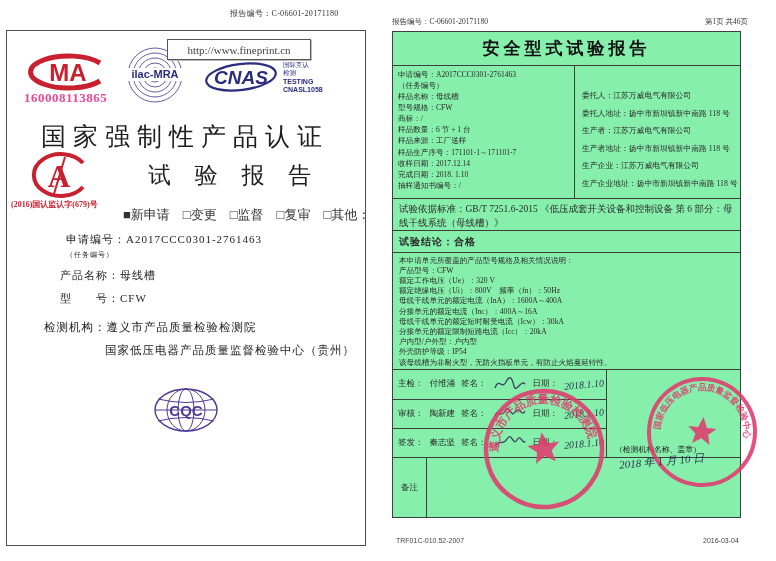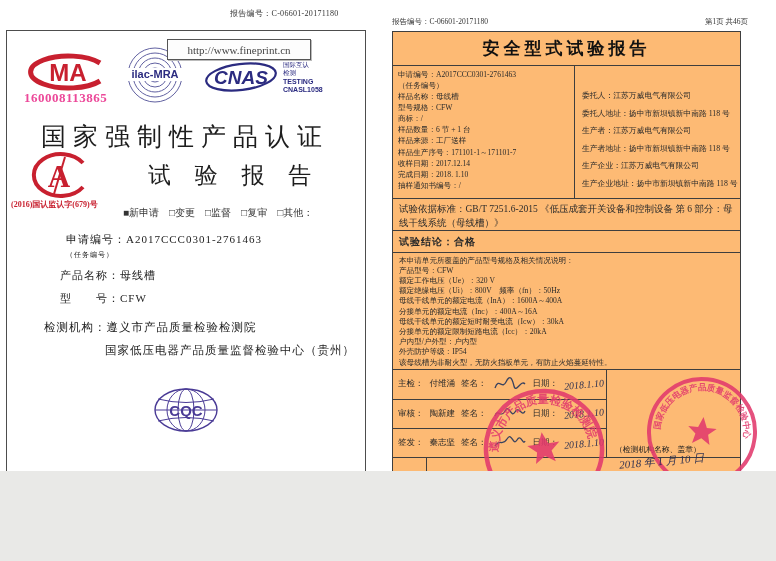--- a/index.html
+++ b/index.html
@@ -1,38 +1,38 @@
 <!DOCTYPE html>
 <html><head>
 <meta charset="utf-8">
 <style>
   html,body{margin:0;padding:0;background:#e9e9e7;}
-  .canvas{position:relative;width:776px;height:471px;background:#ffffff;overflow:hidden;
+  .canvas{position:relative;width:776px;height:561px;background:#ffffff;overflow:hidden;
           font-family:"Liberation Serif","DejaVu Serif",serif;color:#2a2a2a;}
   .abs{position:absolute;}
   
   .page-left{position:absolute;left:0;top:0;width:388px;height:561px;}
   .pl-border{position:absolute;left:6px;top:30px;width:358px;height:514px;border:1.5px solid #4d4d4d;background:#fff;}
   .pl-reportno{position:absolute;left:230px;top:8px;font-size:8px;letter-spacing:.3px;color:#333;}
   .cma-num{position:absolute;left:24px;top:90px;font-size:13px;font-weight:bold;color:#ec4899;letter-spacing:.5px;}
   .cnas-block{position:absolute;left:283px;top:52px;font-size:6.5px;line-height:8.5px;color:#2b2b80;font-family:"Liberation Sans",sans-serif;}
   .cnas-block .b{font-weight:bold;font-size:7px;}
   .watermark{position:absolute;left:167px;top:39px;width:142px;height:19px;background:#fdfdfd;border:1.2px solid #555;
              box-shadow:1px 1px 0 #bbb;display:flex;align-items:center;justify-content:center;
              font-size:11px;color:#444;font-family:Liberation Serif, serif;z-index:5;}
   .cert-title{position:absolute;left:10px;top:120px;width:350px;text-align:center;font-size:25px;letter-spacing:7px;color:#1d1d1d;}
   .cal-caption{position:absolute;left:11px;top:199px;font-size:8px;font-weight:bold;color:#c8202f;}
   .report-title{position:absolute;left:148px;top:160px;font-size:23px;letter-spacing:9px;color:#1d1d1d;}
-  .apply-types{position:absolute;left:123px;top:206px;font-size:10px;color:#333;}
+  .apply-types{position:absolute;left:123px;top:206px;font-size:13px;color:#333;}
   .cov-line{position:absolute;font-size:11px;color:#222;letter-spacing:1px;}
   
   .page-right{position:absolute;left:388px;top:0;width:388px;height:561px;}
   .pr-head-no{position:absolute;left:4px;top:17px;font-size:7.5px;color:#333;}
   .pr-page-info{position:absolute;right:28px;top:17px;font-size:7.5px;color:#333;text-align:center;}
-  .rtable{position:absolute;left:4px;top:31px;width:349px;height:487px;border:1.5px solid #3e3e3e;background:#fdba74;
+  .rtable{position:absolute;left:4px;top:31px;width:349px;height:487px;border:1.5px solid #3e3e3e;background:#86efac;
           display:flex;flex-direction:column;box-sizing:border-box;}
   .row{border-bottom:1px solid #3e3e3e;box-sizing:border-box;}
   .row-title{height:34px;display:flex;align-items:center;justify-content:center;
              font-size:17px;font-weight:bold;letter-spacing:4px;color:#111;}
   .row-info{height:133px;display:flex;}
   .info-left{width:182px;border-right:1px solid #3e3e3e;box-sizing:border-box;padding:3px 0 0 5px;
              font-size:7.6px;line-height:11.1px;white-space:nowrap;}
   .info-right{flex:1;padding:21px 0 0 7px;font-size:7.8px;line-height:17.6px;white-space:nowrap;}
   .row-standard{height:32px;padding:3px 6px 0 6px;font-size:9.5px;line-height:14px;}
   .row-conclusion{height:22px;padding:4px 6px 16px 6px;font-size:10px;font-weight:bold;letter-spacing:1px;}

